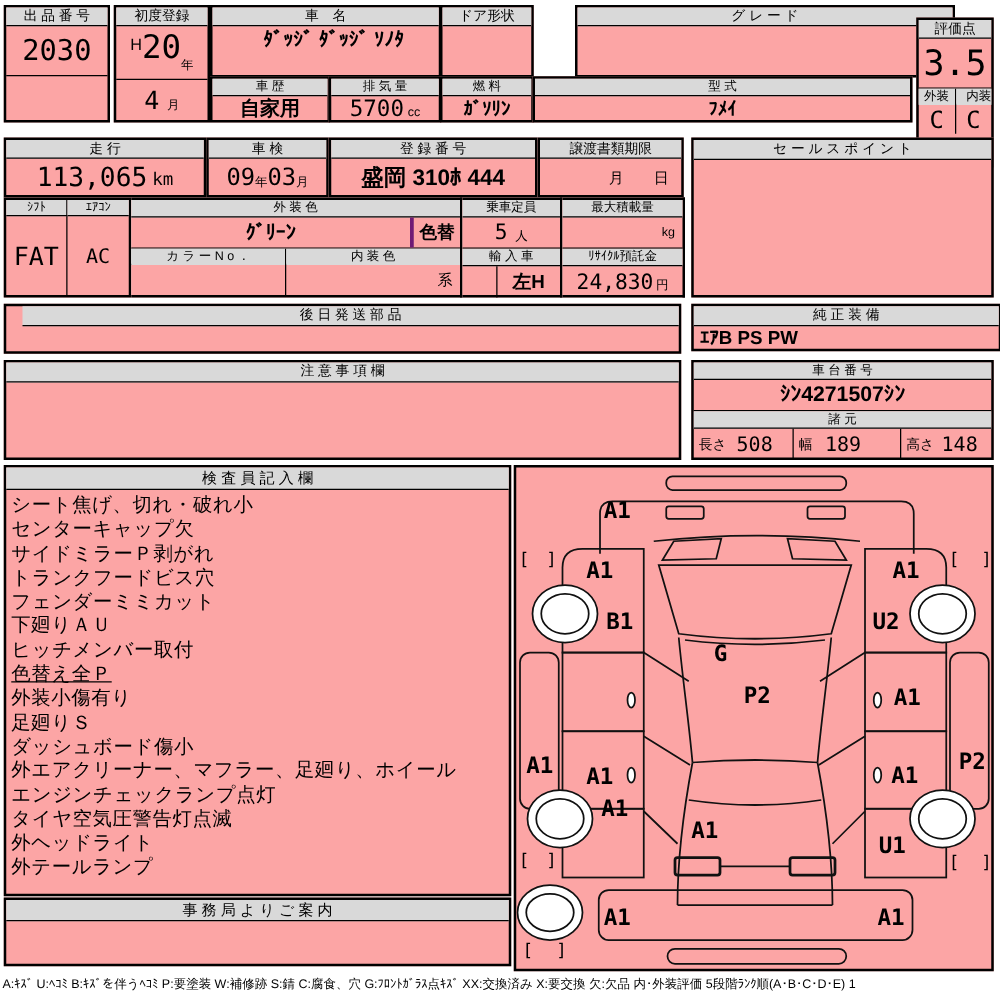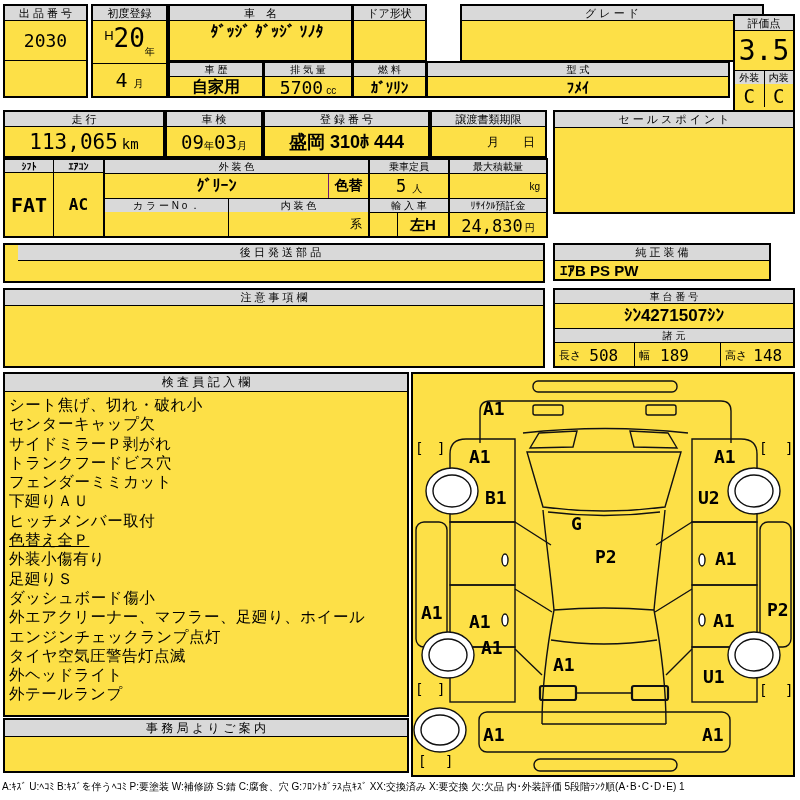--- a/index.html
+++ b/index.html
@@ -1,37 +1,37 @@
 <!DOCTYPE html>
 <html><head>
 <meta charset="utf-8">
 <style>
   html,body{margin:0;padding:0;background:#fff;}
   body{width:800px;height:800px;position:relative;font-family:"Liberation Sans",sans-serif;color:#000;overflow:hidden;}
-  .box{position:absolute;border:2px solid #000;background:#fde047;box-sizing:border-box;}
+  .box{position:absolute;border:2px solid #000;background:#fca5a5;box-sizing:border-box;}
   .hdr{background:#d9d9d9;border-bottom:1px solid #000;text-align:center;font-size:11px;line-height:14px;height:14px;overflow:hidden;white-space:nowrap;}
   .hdr.sm{font-size:10px;line-height:13px;height:13px;}
   .val{display:flex;align-items:center;justify-content:center;box-sizing:border-box;}
   .mono{font-family:"DejaVu Sans Mono",monospace;}
   .row{display:flex;box-sizing:border-box;}
   .cell{box-sizing:border-box;}
   .unit{font-size:10px;}
   .list{font-size:15.5px;line-height:19.3px;padding:3px 0 0 4px;letter-spacing:0.5px;}
   .list .u{text-decoration:underline;}
   #diagram-labels span{position:absolute;font-family:"DejaVu Sans Mono",monospace;font-weight:bold;font-size:18px;line-height:14px;}
   #diagram-labels span.bk{font-weight:normal;font-size:14px;}
   .footer{position:absolute;left:2px;top:780px;width:798px;font-size:10px;white-space:nowrap;letter-spacing:0px;}
   svg{display:block;}
 </style>
 </head>
 <body>
 
 <div class="box" style="left:3px;top:4px;width:85px;height:94px;">
   <div class="hdr">出 品 番 号</div>
-  <div class="val mono" style="height:40px;border-bottom:1px solid #000;font-size:18px;">2030</div>
+  <div class="val mono" style="height:40px;border-bottom:1px solid #000;font-size:23px;">2030</div>
 </div>
 
 <div class="box" style="left:91px;top:4px;width:77px;height:94px;">
   <div class="hdr">初度登録</div>
   <div class="val" style="height:43px;border-bottom:1px solid #000;align-items:flex-start;padding-top:2px;">
     <span style="font-size:13px;margin-top:5px;">H</span>
       <span class="mono" style="font-size:26px;">20</span>
       <span class="unit" style="margin-top:22px;">年</span>
   </div>
   <div class="val" style="height:31px;">
@@ -53,21 +53,21 @@
 <div class="box" style="left:426px;top:4px;width:304px;height:58px;margin-left:34px;">
   <div class="hdr">グ レ ー ド</div>
   <div class="val" style="height:38px;"></div>
 </div>
 
 <div class="box" style="left:733px;top:14px;width:62px;height:120px;">
   <div class="hdr">評価点</div>
   <div class="val mono" style="height:40px;border-bottom:1px solid #000;font-size:28px;">3.5</div>
   <div class="row" style="height:13px;border-bottom:1px solid #000;background:#d9d9d9;">
     <div class="cell hdr sm" style="flex:1;border-right:1px solid #000;border-bottom:none;">外装</div>
-    <div class="cell hdr sm" style="flex:1;border-bottom:none;">内装</div>
+    <div class="cell hdr sm" style="flex:1;border-bottom:none;text-align:right;">内装</div>
   </div>
   <div class="row" style="height:23px;">
     <div class="cell val mono" style="flex:1;border-right:1px solid #000;font-size:19px;">C</div>
     <div class="cell val mono" style="flex:1;font-size:19px;">C</div>
   </div>
 </div>
 
 <div class="box" style="left:168px;top:61px;width:96px;height:37px;">
   <div class="hdr sm">車 歴</div>
   <div class="val" style="height:20px;font-size:16px;font-weight:bold;">自家用</div>
@@ -112,41 +112,41 @@
 <div class="box" style="left:263px;top:110px;width:167px;height:48px;">
   <div class="hdr">登 録 番 号</div>
   <div class="val" style="height:30px;font-size:18px;font-weight:bold;">盛岡 310ﾎ 444</div>
 </div>
 
 <div class="box" style="left:430px;top:110px;width:117px;height:48px;">
   <div class="hdr">譲渡書類期限</div>
   <div class="val" style="height:30px;font-size:12px;justify-content:flex-end;padding-right:10px;">月　　日</div>
 </div>
 
-<div class="box" style="left:553px;top:110px;width:242px;height:104px;">
+<div class="box" style="left:553px;top:110px;width:242px;height:128px;">
   <div class="hdr" style="height:15px;line-height:15px;">セ ー ル ス ポ イ ン ト</div>
   <div></div>
 </div>
 
-<div class="box" style="left:3px;top:158px;width:102px;height:80px;font-weight:bold;">
+<div class="box" style="left:3px;top:158px;width:102px;height:80px;">
   <div class="row" style="height:13px;">
     <div class="cell hdr sm" style="width:49px;border-right:1px solid #000;">ｼﾌﾄ</div>
     <div class="cell hdr sm" style="flex:1;">ｴｱｺﾝ</div>
   </div>
   <div class="row" style="height:63px;">
     <div class="cell val mono" style="width:49px;border-right:1px solid #000;font-size:20px;">FAT</div>
     <div class="cell val mono" style="flex:1;font-size:16px;">AC</div>
   </div>
 </div>
 
 <div class="box" style="left:105px;top:158px;width:265px;height:80px;border-left:none;">
   <div class="hdr sm">外 装 色</div>
   <div class="row" style="height:25px;border-bottom:1px solid #000;">
     <div class="cell val" style="flex:1;font-size:16px;font-weight:bold;">ｸﾞﾘｰﾝ</div>
-    <div class="cell val" style="width:40px;border-left:1px solid #701a75;font-size:14px;font-weight:bold;">色替</div>
+    <div class="cell val" style="width:40px;border-left:3px solid #701a75;font-size:14px;font-weight:bold;">色替</div>
   </div>
   <div class="row" style="height:13px;background:#d9d9d9;border-bottom:1px solid #000;">
     <div class="cell hdr sm" style="width:124px;border-right:1px solid #000;border-bottom:none;">カ ラ ー N o ．</div>
     <div class="cell hdr sm" style="flex:1;border-bottom:none;">内 装 色</div>
   </div>
   <div class="row" style="height:25px;">
     <div class="cell val" style="width:124px;border-right:1px solid #000;"></div>
     <div class="cell val" style="flex:1;justify-content:flex-end;padding-right:6px;font-size:12px;">系</div>
   </div>
 </div>
@@ -175,21 +175,21 @@
     <span class="mono" style="font-size:17px;">24,830</span>
       <span class="unit" style="margin-left:2px;margin-top:5px;">円</span>
   </div>
 </div>
 
 <div class="box" style="left:3px;top:243px;width:542px;height:40px;padding-left:13px;">
   <div class="hdr" style="height:15px;line-height:15px;">後 日 発 送 部 品</div>
   <div></div>
 </div>
 
-<div class="box" style="left:553px;top:243px;width:218px;height:38px;">
+<div class="box" style="left:553px;top:243px;width:248px;height:38px;">
   <div class="hdr" style="height:15px;line-height:15px;">純 正 装 備</div>
   <div style="font-size:15px;font-weight:bold;padding:1px 0 0 5px;">ｴｱB PS PW</div>
 </div>
 
 <div class="box" style="left:3px;top:288px;width:542px;height:80px;">
   <div class="hdr" style="height:15px;line-height:15px;">注 意 事 項 欄</div>
   <div></div>
 </div>
 
 <div class="box" style="left:553px;top:288px;width:242px;height:80px;">

